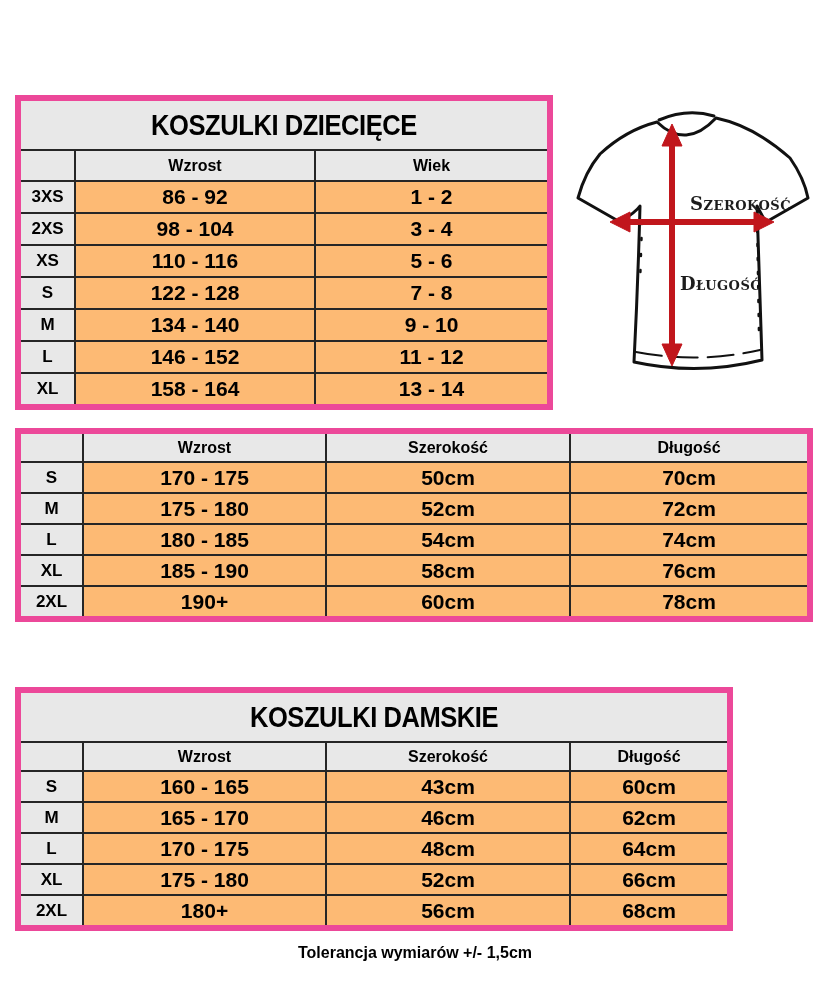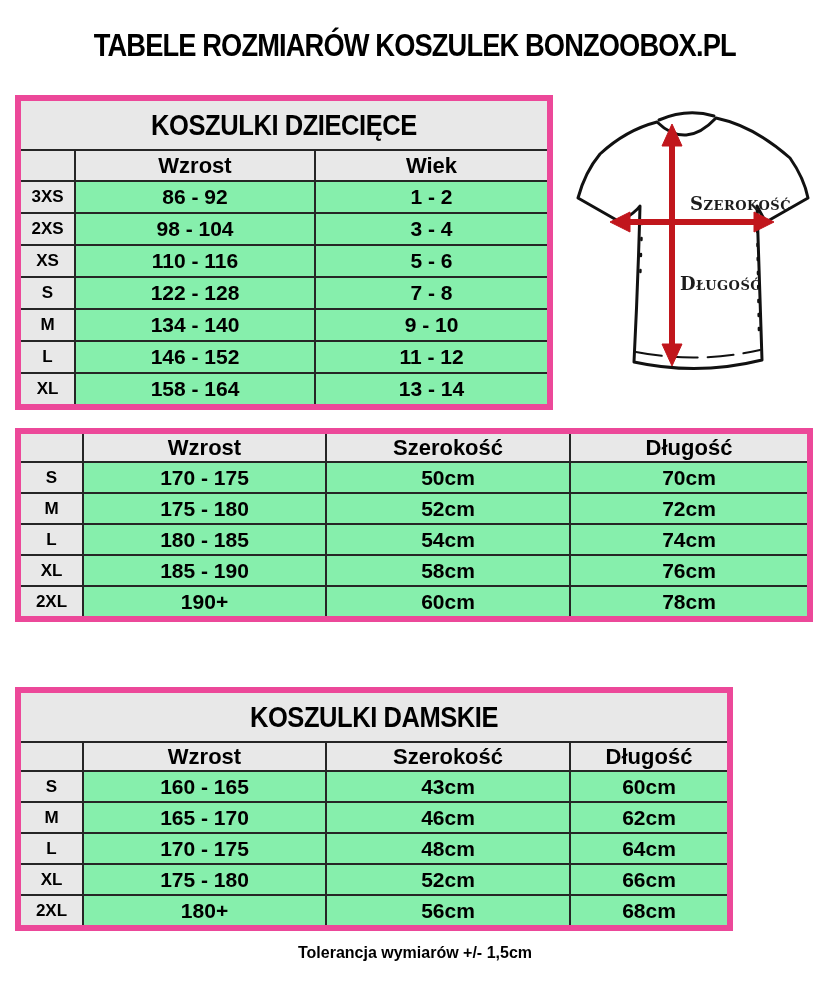--- a/index.html
+++ b/index.html
@@ -17,41 +17,40 @@
     background:#fff; border:6px solid #ec4899;
   }
   #t-kids  { left:15px; top:95px;  width:538px; }
   #t-men   { left:15px; top:428px; width:798px; }
   #t-women { left:15px; top:687px; width:718px; }
   .size-table th, .size-table td {
     border:2px solid #262626; padding:0 4px; text-align:center;
     overflow:hidden; white-space:nowrap;
   }
   .title-cell  { background:var(--header-bg,#e8e8e8); height:48px; font-size:29px; font-weight:bold; letter-spacing:-0.5px; }
-  .col-header  { background:var(--header-bg,#e8e8e8); height:27px; font-size:22px; font-weight:bold; }
+  .col-header  { background:var(--header-bg,#e8e8e8); height:27px; font-size:16px; font-weight:bold; }
   #t-kids .col-header { height:29px; }
   .size-cell   { background:var(--header-bg,#e8e8e8); font-size:17px; font-weight:bold; height:29px; }
   #t-kids .size-cell { height:30px; }
-  .value-cell  { background:#86efac; font-size:21px; font-weight:bold; }
+  .value-cell  { background:#fdba74; font-size:21px; font-weight:bold; }
   .diagram-box { position:absolute; left:558px; top:98px; width:270px; height:304px; }
   .hand-label  {
     font-family:"DejaVu Serif", serif; font-variant:small-caps;
     font-size:18px; font-weight:bold; letter-spacing:0.5px; fill:#1c1c1c;
   }
   .footer-note {
     position:absolute; top:944px; left:0; width:100%;
     text-align:center; font-size:16px; font-weight:bold;
   }
 </style>
 </head>
 <body>
 
 <div class="page">
 
-  <h1 class="page-title"><span class="condensed">TABELE ROZMIARÓW KOSZULEK BONZOOBOX.PL</span></h1>
 
   <table class="size-table" id="t-kids">
     <colgroup>
         <col style="width:57px">
         <col style="width:240px">
         <col>
       </colgroup>
   <thead>
         <tr>
           <th colspan="3" class="title-cell"><span class="condensed">KOSZULKI DZIECIĘCE</span></th>

